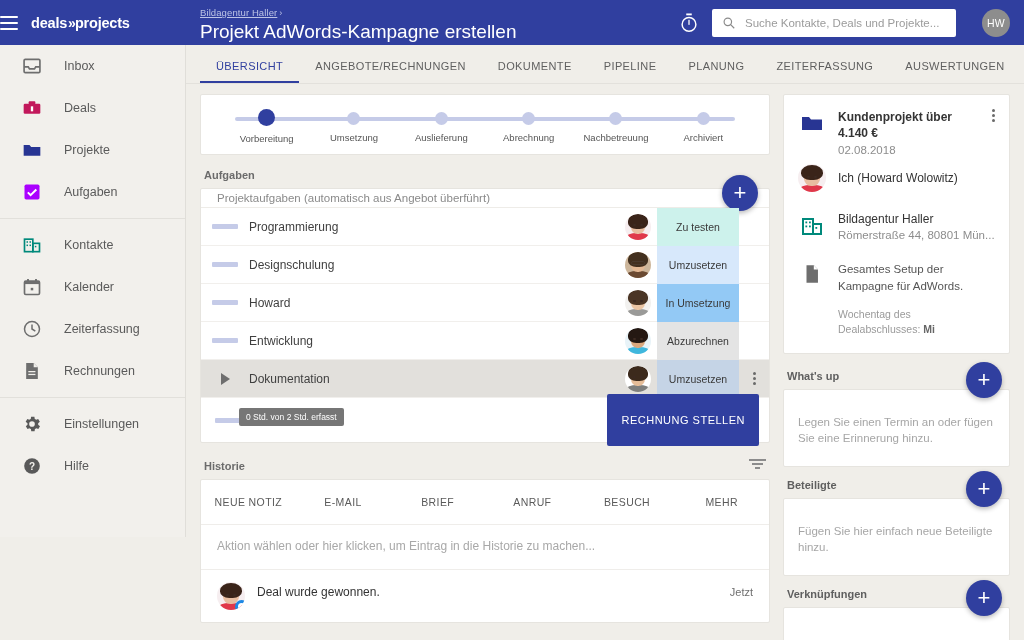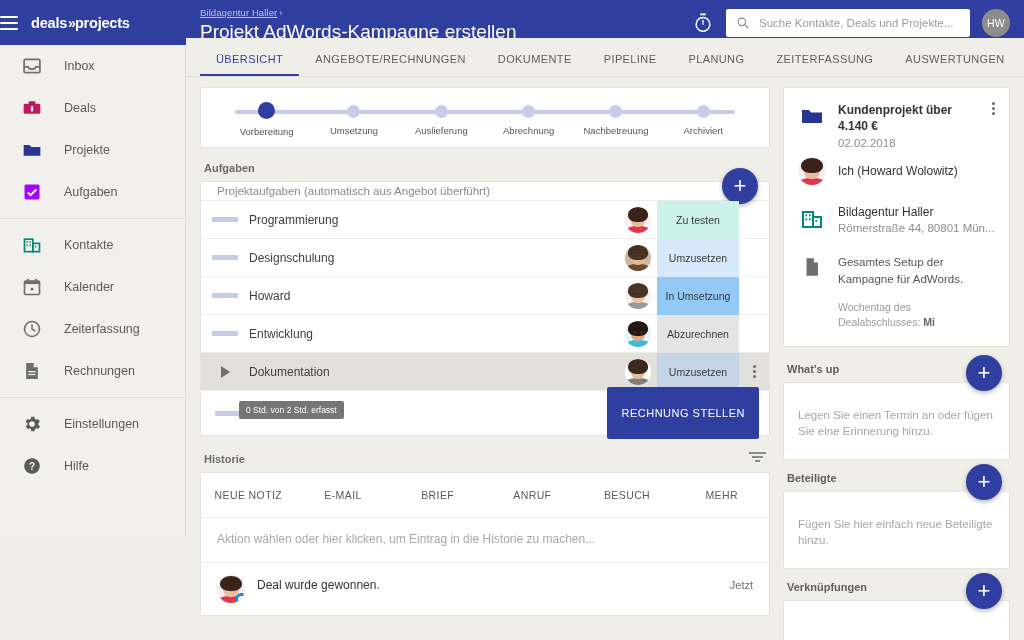--- a/index.html
+++ b/index.html
@@ -39,38 +39,38 @@
     display: flex; align-items: center; padding: 0 10px; gap: 9px;
   }
   .searchbox input {
     border: 0; outline: 0; flex: 1; font-size: 11.5px;
     font-family: "Liberation Sans", sans-serif; color: #555; background: transparent;
   }
   .searchbox input::placeholder { color: #9b9b9b; }
   .avatar-hw {
     width: 28px; height: 28px; border-radius: 50%; background: #8d8d8d;
     color: #fff; font-size: 10.5px; display: flex; align-items: center;
-    justify-content: center; cursor: pointer; letter-spacing: .3px;
+    justify-content: center; cursor: pointer; letter-spacing: .3px; margin-left: 14px;
   }
 
   
   .sidebar {
     position: absolute; left: 0; top: 45px; width: 186px; height: 492px;
     background: #f2f0ec; border-right: 1px solid #e0ded9;
   }
   .nav-item {
     height: 42px; display: flex; align-items: center; padding-left: 22px;
     gap: 22px; cursor: pointer;
   }
   .nav-item .nlabel { font-size: 12.5px; color: #5a5a5a; }
   .nav-ico { width: 20px; height: 20px; flex: 0 0 20px; position: relative; }
   .nav-sep { height: 1px; background: #e2e0db; margin: 5px 0; }
 
   
-  .content { position: absolute; left: 186px; top: 38px; width: 838px; height: 595px; }
+  .content { position: absolute; left: 186px; top: 45px; width: 838px; height: 595px; }
   .tabs {
     height: 39px; background: #f0eee9; display: flex; align-items: flex-end;
     padding-left: 14px; border-bottom: 1px solid #e3e1dc; gap: 0;
   }
   .tab {
     font-size: 11px; color: #5f5f5f; padding: 0 16px 11px 16px; cursor: pointer;
     letter-spacing: .4px; white-space: nowrap;
   }
   .tab.active { color: #303f9f; border-bottom: 2px solid #303f9f; padding-bottom: 9px; }
 
@@ -549,21 +549,21 @@
           <div class="deal-ico">
             <svg viewBox="0 0 24 24" width="24" height="24">
                 <path d="M2 6h7l2 2.5h11V19H2z" fill="#283593"></path>
               </svg>
           </div>
           <div style="flex:1">
             <div class="deal-title">
               <div>Kundenprojekt über</div>
               <div>4.140 €</div>
             </div>
-            <div class="deal-sub">02.02.2018</div>
+            <div class="deal-sub">02.08.2018</div>
           </div>
           <div class="deal-kebab">
             <div class="kebab">
                 <i></i>
                 <i></i>
                 <i></i>
               </div>
           </div>
         </div>
         <div class="person-row">

